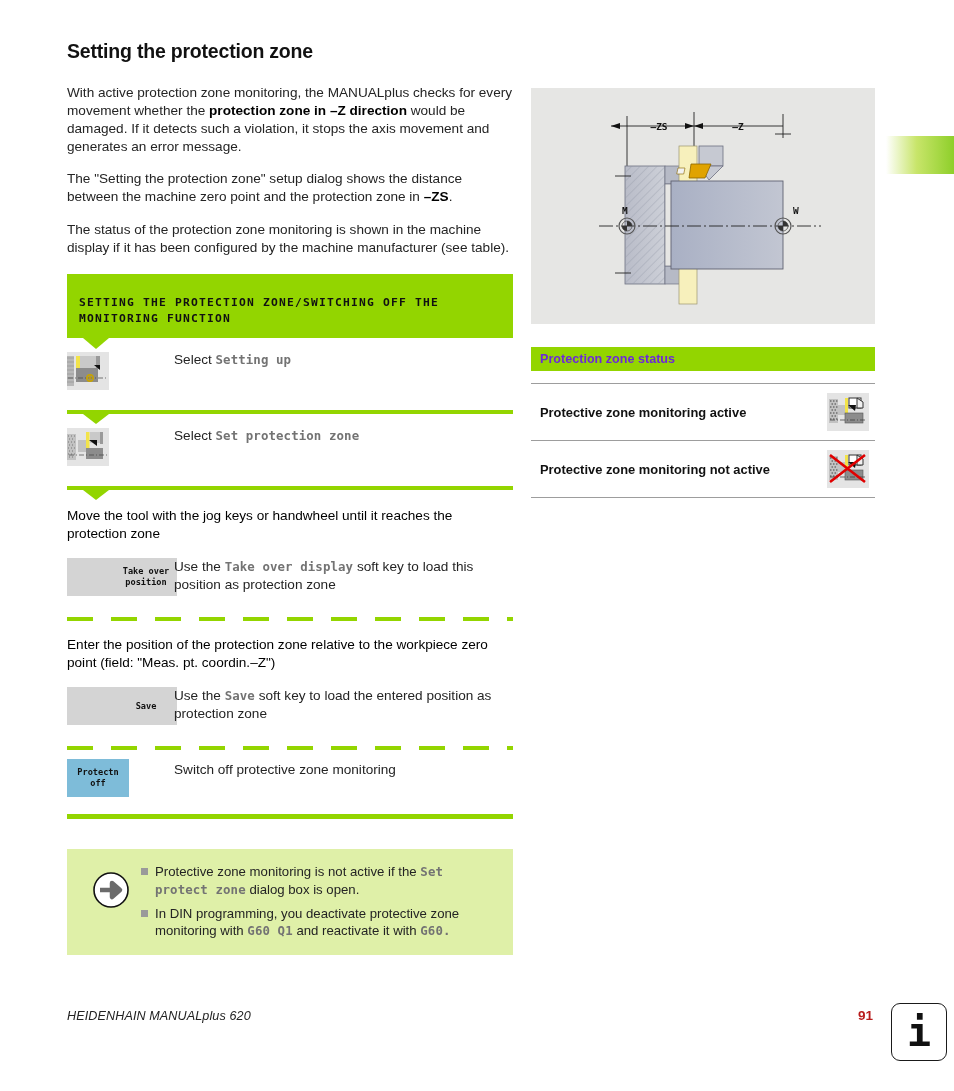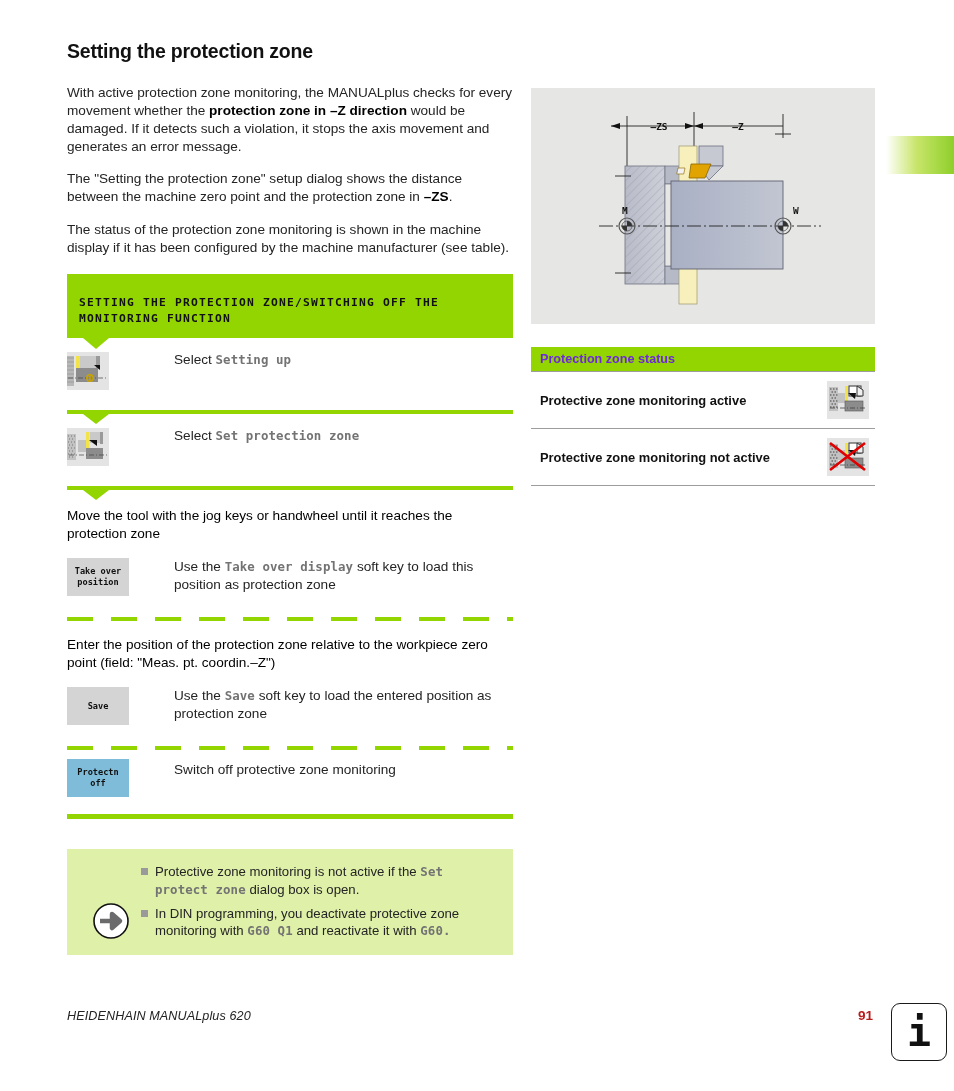--- a/index.html
+++ b/index.html
@@ -81,28 +81,28 @@
   .thumb-wrap{width:107px;flex:none;padding-top:1px;}
 
   
   .softkey{
     width:62px;height:38px;flex:none;
     display:flex;align-items:center;justify-content:center;
     font-family:"DejaVu Sans Mono","Liberation Mono",monospace;
     font-weight:bold;font-size:8.6px;line-height:11px;text-align:center;
     color:#111;letter-spacing:0px;
   }
-  .sk-grey{background:#d4d4d4;}
+  .sk-grey{background:#d4d4d4;padding-left:48px;}
   .sk-blue{background:#7ebcd9;}
   .sk-wrap{width:107px;flex:none;}
 
   
   .notebox{
     background:#dff0a8;margin-top:30px;padding:14px 14px 15px 14px;
-    display:flex;align-items:flex-end;
+    display:flex;align-items:flex-start;
   }
   .note-icon{width:60px;flex:none;display:flex;justify-content:center;padding-top:8px;}
   .note-list{flex:1;}
   .note-item{
     display:flex;align-items:flex-start;
     font-size:13.2px;line-height:17.4px;color:#242424;margin-bottom:7px;
   }
   .note-item:last-child{margin-bottom:0;}
   .bullet-sq{
     width:7px;height:7px;background:#9a9a9a;flex:none;
@@ -116,21 +116,21 @@
   }
   .status-table{margin-top:23px;width:344px;}
   .st-head{
     background:#93d500;color:#6d28d9;font-weight:bold;font-size:12.6px;
     padding:5px 8px 5px 9px;
   }
   .st-row{
     display:flex;align-items:center;justify-content:space-between;
     border-bottom:1.5px solid #9d9d9d;padding:8px 6px 8px 9px;min-height:40px;
   }
-  .st-row.first{border-top:1.5px solid #9d9d9d;}
+  .st-row.first{border-top:1.5px solid #9d9d9d;margin-top:12px;}
   .st-label{font-weight:bold;font-size:12.9px;color:#111;padding-right:8px;}
   .st-icon{width:42px;height:38px;flex:none;}
 
   
   .footer{position:absolute;left:67px;top:1006px;width:820px;}
   .foot-text{
     position:absolute;left:0;top:3px;font-size:12.6px;color:#232323;
     letter-spacing:0.1px;
     font-style:italic;
   }

